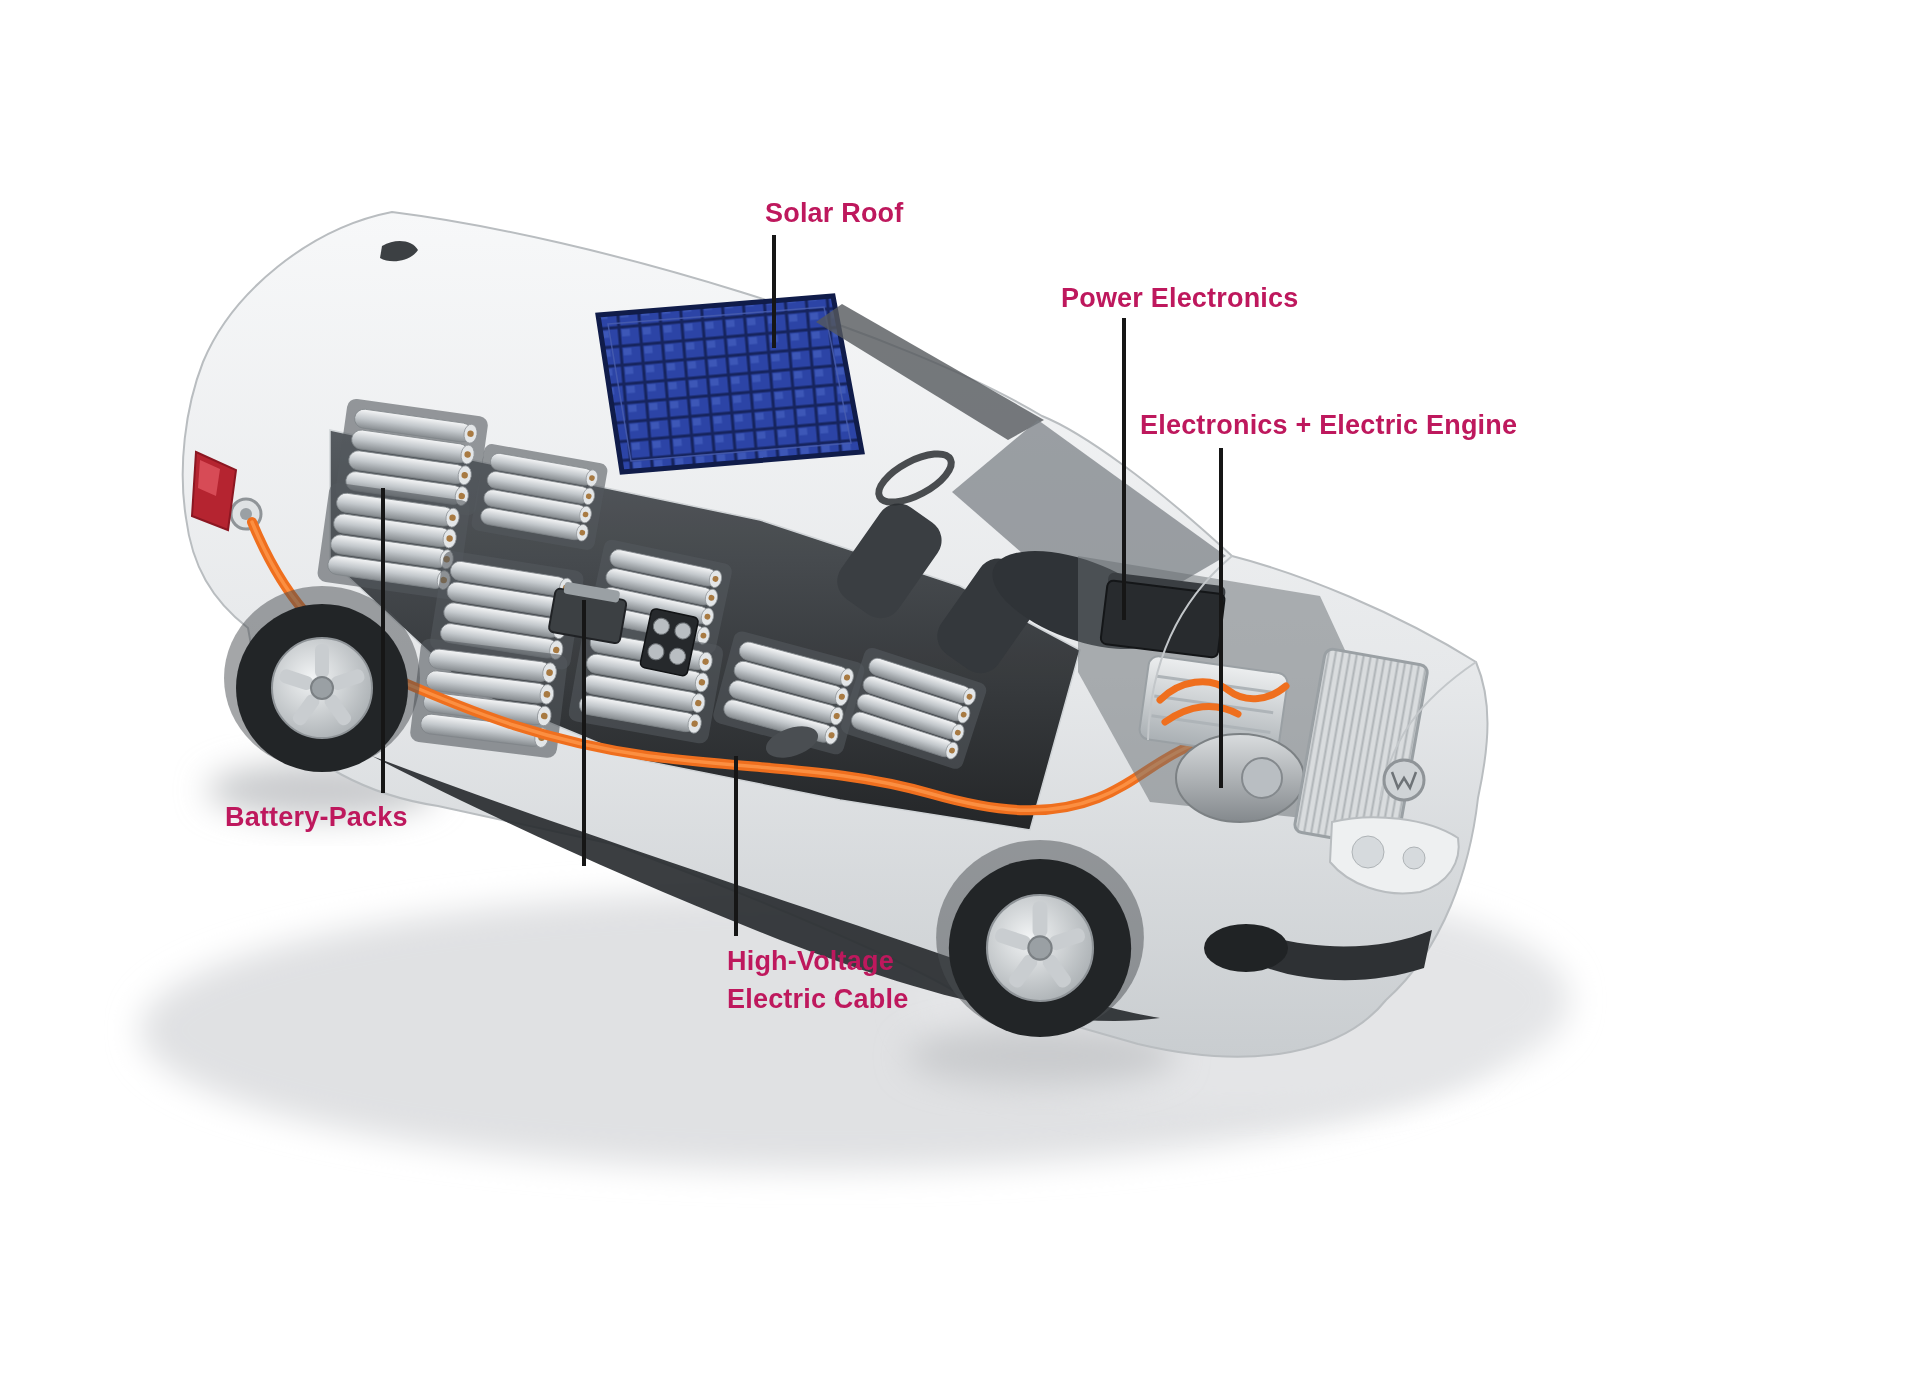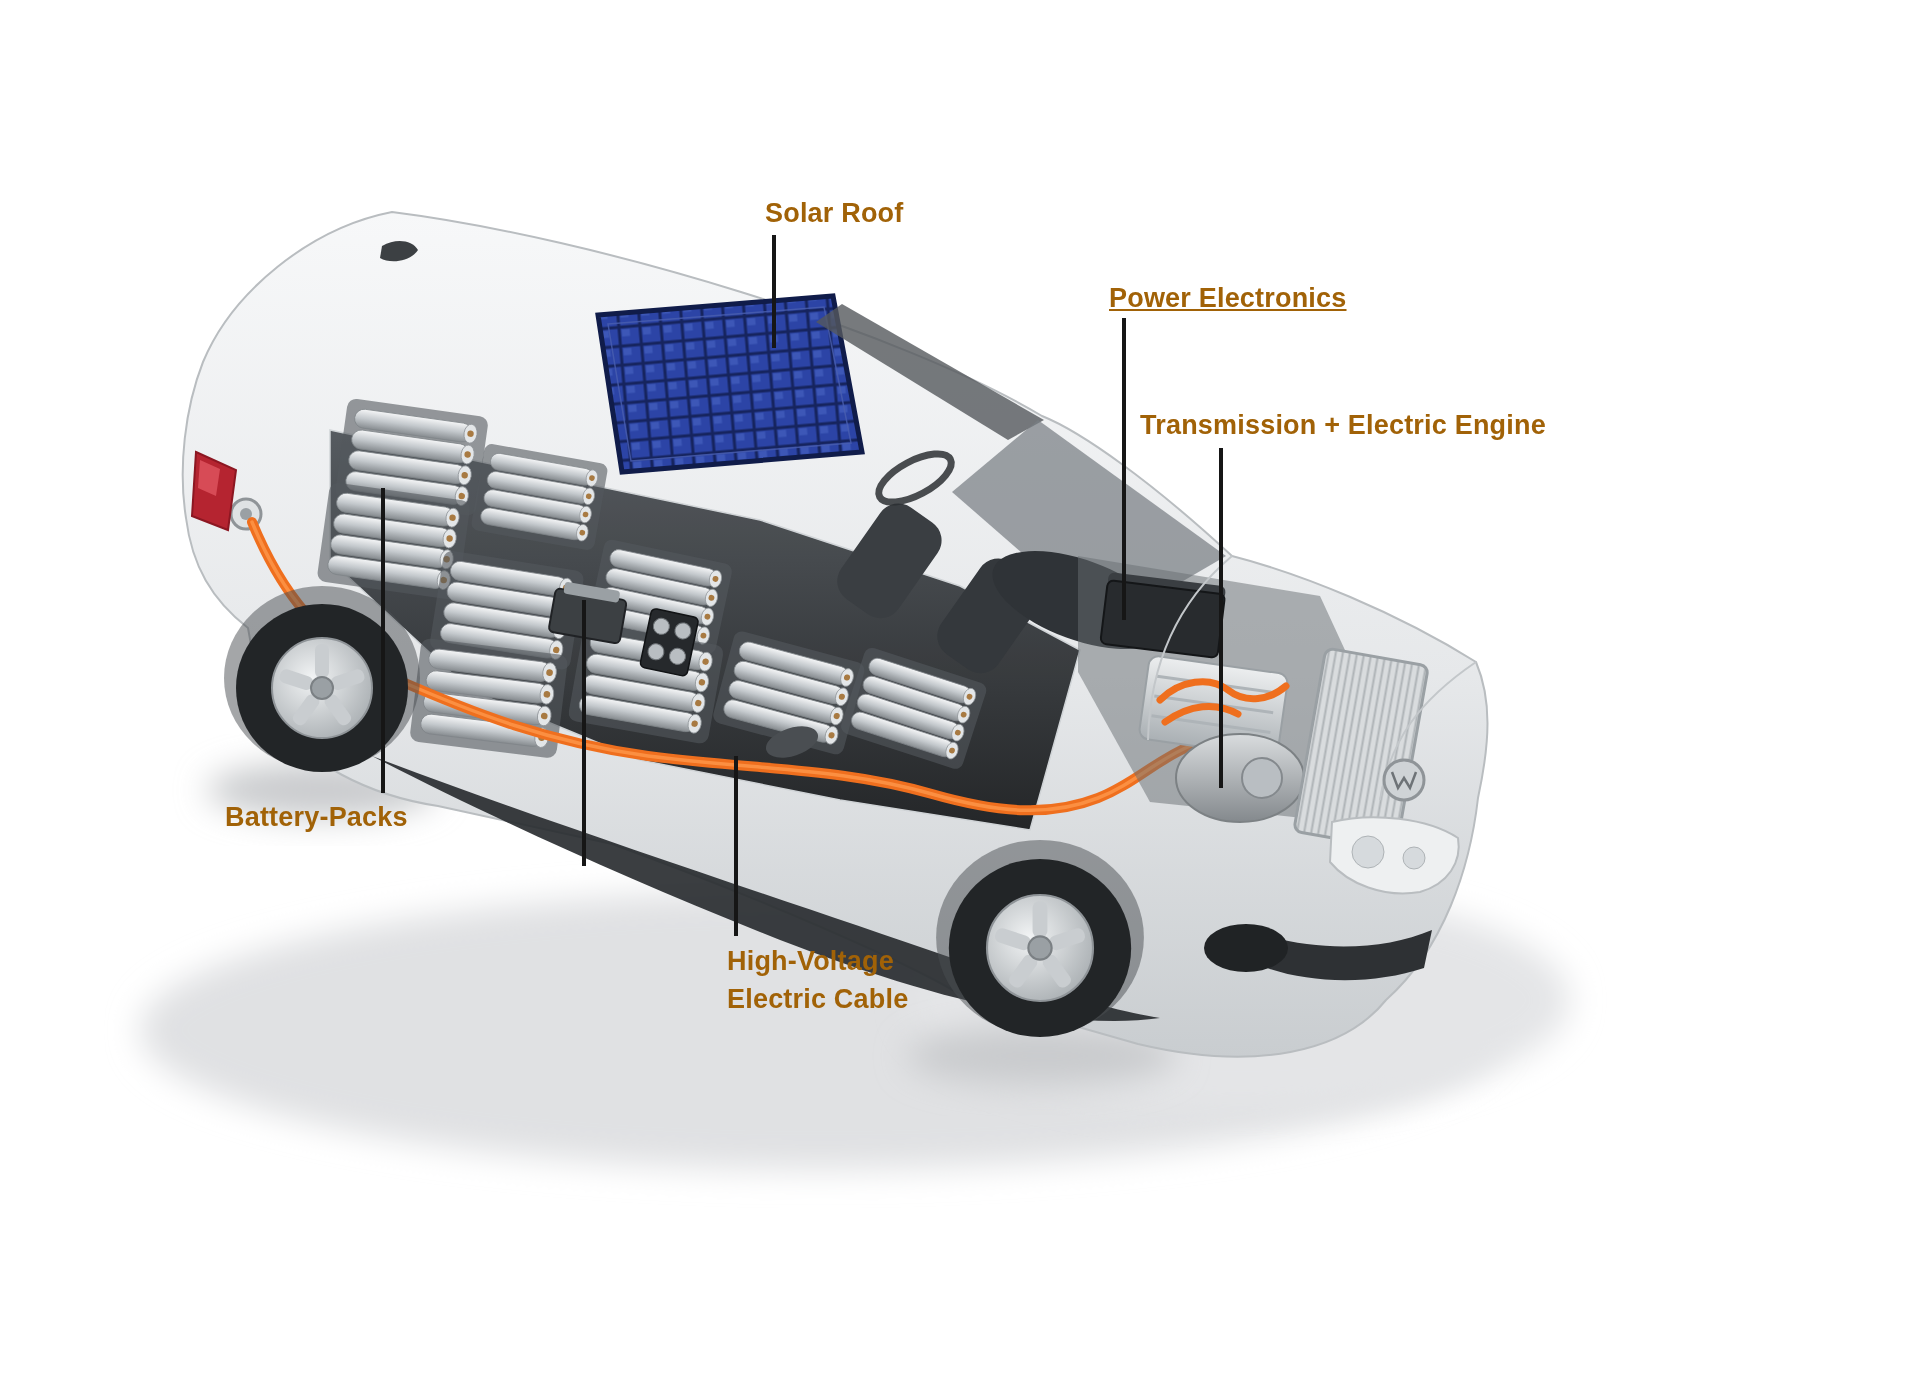--- a/index.html
+++ b/index.html
@@ -9,21 +9,21 @@
     background:#ffffff;
     font-family:"Liberation Sans", sans-serif;
     overflow:hidden;
   }
   .illustration{position:absolute;left:0;top:0;width:1919px;height:1391px;}
   .label{
     position:absolute;
     font-weight:bold;
     font-size:27px;
     line-height:1.42;
-    color:#a16207;
+    color:#be185d;
     letter-spacing:.2px;
     white-space:pre-line;
     z-index:5;
   }
   .leader{
     position:absolute;
     width:4px;
     background:#161616;
     z-index:4;
   }
@@ -263,19 +263,19 @@
   </svg>
 
   <div class="leader" style="left:772px;  top:235px; height:113px;"></div>
   <div class="leader" style="left:1122px; top:318px; height:302px;"></div>
   <div class="leader" style="left:1219px; top:448px; height:340px;"></div>
   <div class="leader" style="left:381px;  top:488px; height:305px;"></div>
   <div class="leader" style="left:582px;  top:600px; height:266px;"></div>
   <div class="leader" style="left:734px;  top:756px; height:180px;"></div>
 
   <div class="label" style="left:765px;  top:194px;">Solar Roof</div>
-  <div class="label" style="left:1109px; top:279px;text-decoration:underline;">Power Electronics</div>
-  <div class="label" style="left:1140px; top:406px;">Transmission + Electric Engine</div>
+  <div class="label" style="left:1061px; top:279px;">Power Electronics</div>
+  <div class="label" style="left:1140px; top:406px;">Electronics + Electric Engine</div>
   <div class="label" style="left:225px;  top:798px;text-align:center;">Battery-Packs</div>
   <div class="label" style="left:727px;  top:942px;">High-Voltage
 Electric Cable</div>
 
 </div>
 
 </body></html>

